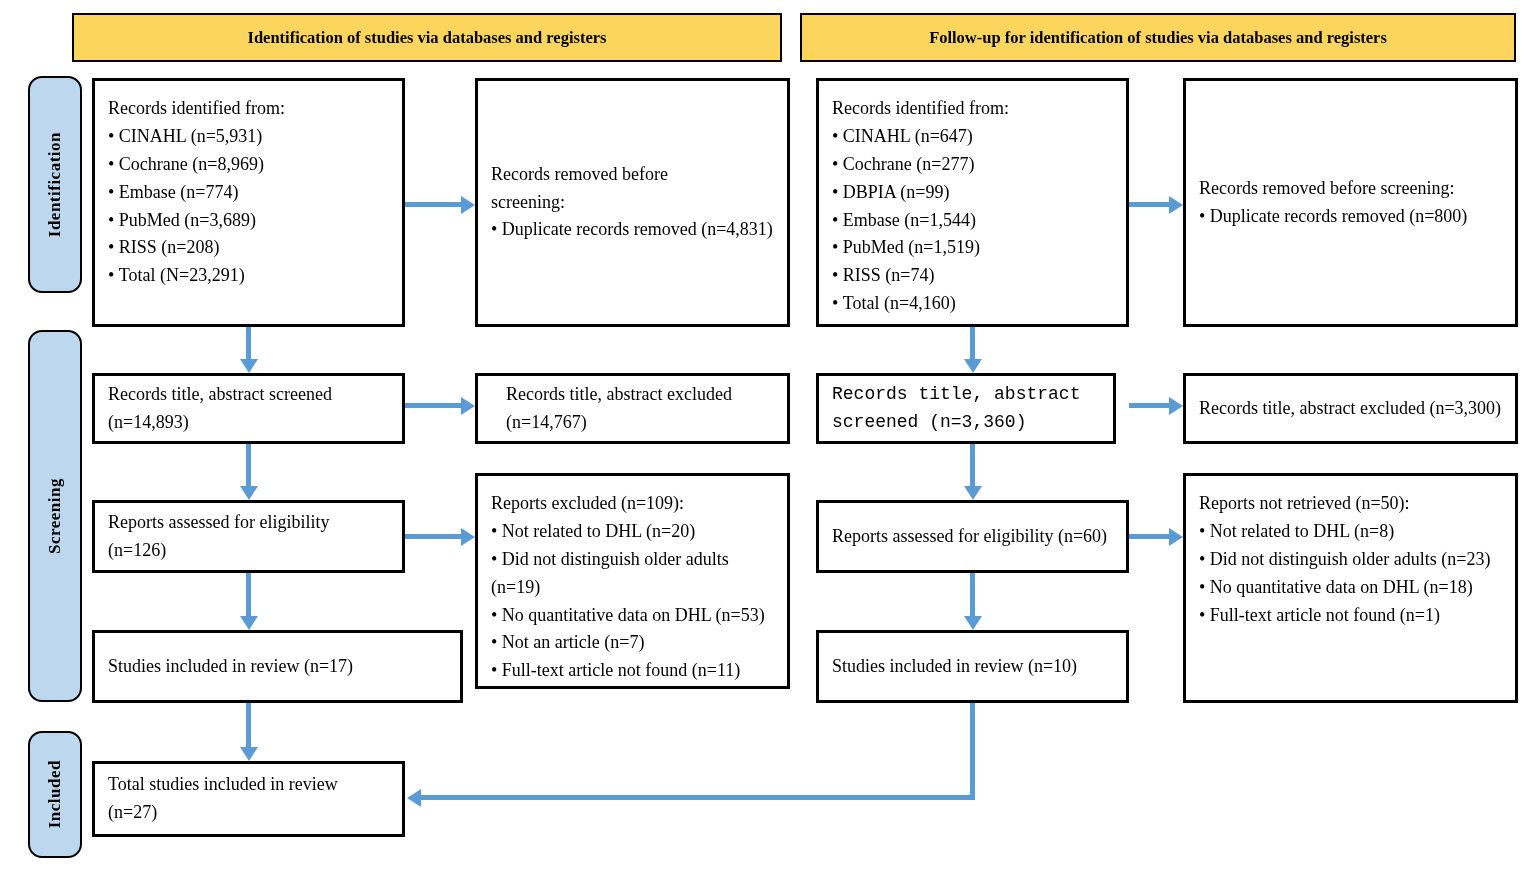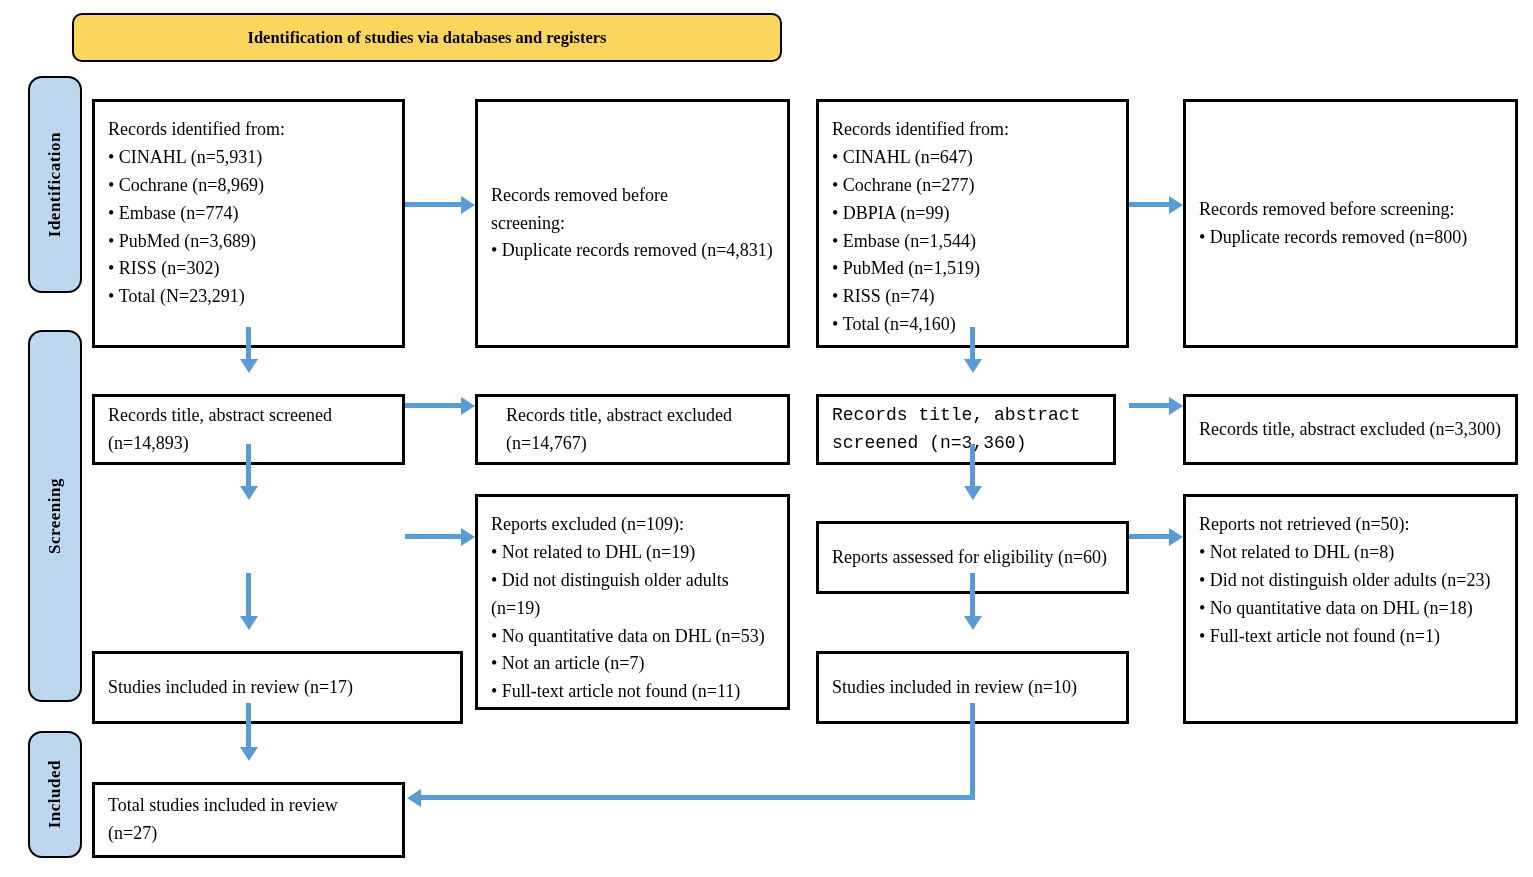--- a/index.html
+++ b/index.html
@@ -9,34 +9,34 @@
     --border:#000000;
     --background:#FFFFFF;
   }
   html,body{margin:0;padding:0;background:#fff;}
   .canvas{
     position:relative;width:1533px;height:877px;background:var(--background);
     font-family:"Liberation Serif","DejaVu Serif",serif;color:#000;overflow:hidden;
   }
   .hdr{
     position:absolute;background:var(--header-fill);border:2.5px solid var(--border);
-    border-radius:10px;display:flex;align-items:center;justify-content:center;
+    border-radius:0;display:flex;align-items:center;justify-content:center;
     font-weight:bold;font-size:16.5px;text-align:center;box-sizing:border-box;padding:0 20px;
   }
   .side{
     position:absolute;background:var(--sidebar-fill);border:2.5px solid var(--border);
     border-radius:14px;display:flex;align-items:center;justify-content:center;box-sizing:border-box;
   }
   .side span{
     writing-mode:vertical-rl;transform:rotate(180deg);
     font-weight:bold;font-size:17px;letter-spacing:.5px;white-space:nowrap;
   }
   .box{
     position:absolute;background:#fff;border:3px solid var(--border);
-    font-size:18px;line-height:1.55;padding:0 13px;box-sizing:border-box;margin-top:21px;
+    font-size:18px;line-height:1.55;padding:0 13px;box-sizing:border-box;
   }
   .box.center{display:flex;flex-direction:column;justify-content:center;}
   .box.top{padding-top:14px;}
   .bullet::before{content:"\2022\00A0";}
   .force-wrap{max-width:252px;}
   .arr,.seg{position:absolute;background:var(--arrow);}
   .arr-r{height:5px;}
   .arr-r::after{content:"";position:absolute;left:100%;top:50%;transform:translateY(-50%);
     border:9px solid transparent;border-right:0;border-left:14px solid var(--arrow);}
   .arr-d{width:5px;}
@@ -45,58 +45,62 @@
   .arr-l{height:5px;}
   .arr-l::after{content:"";position:absolute;right:100%;top:50%;transform:translateY(-50%);
     border:9px solid transparent;border-left:0;border-right:14px solid var(--arrow);}
 </style>
 </head>
 <body>
 
 <div class="canvas">
 
   <div class="hdr" style="left:72px;top:13px;width:710px;height:49px;">Identification of studies via databases and registers</div>
+  <div class="hdr" style="left:800px;top:13px;width:716px;height:49px;">Follow-up for identification of studies via databases and registers</div>
 
   <div class="side" style="left:28px;top:76px;width:54px;height:217px;">
     <span>Identification</span>
   </div>
   <div class="side" style="left:28px;top:330px;width:54px;height:372px;">
     <span>Screening</span>
   </div>
   <div class="side" style="left:28px;top:731px;width:54px;height:127px;">
     <span>Included</span>
   </div>
 
   <div class="box top" style="left:92px;top:78px;width:313px;height:249px;">
     <div>Records identified from:</div>
     <div class="bullet">CINAHL (n=5,931)</div>
     <div class="bullet">Cochrane (n=8,969)</div>
     <div class="bullet">Embase (n=774)</div>
     <div class="bullet">PubMed (n=3,689)</div>
-    <div class="bullet">RISS (n=302)</div>
+    <div class="bullet">RISS (n=208)</div>
     <div class="bullet">Total (N=23,291)</div>
   </div>
 
   <div class="box center" style="left:475px;top:78px;width:315px;height:249px;">
     <div class="force-wrap">Records removed before screening:</div>
     <div class="bullet">Duplicate records removed (n=4,831)</div>
   </div>
 
   <div class="box center" style="left:92px;top:373px;width:313px;height:71px;">
     <div>Records title, abstract screened (n=14,893)</div>
   </div>
 
   <div class="box center" style="left:475px;top:373px;width:315px;height:71px;padding-left:28px;">
     <div>Records title, abstract excluded (n=14,767)</div>
   </div>
 
+  <div class="box center" style="left:92px;top:500px;width:313px;height:73px;">
+    <div>Reports assessed for eligibility (n=126)</div>
+  </div>
 
   <div class="box top" style="left:475px;top:473px;width:315px;height:216px;">
     <div>Reports excluded (n=109):</div>
-    <div class="bullet">Not related to DHL (n=19)</div>
+    <div class="bullet">Not related to DHL (n=20)</div>
     <div class="bullet">Did not distinguish older adults (n=19)</div>
     <div class="bullet">No quantitative data on DHL (n=53)</div>
     <div class="bullet">Not an article (n=7)</div>
     <div class="bullet">Full-text article not found (n=11)</div>
   </div>
 
   <div class="box center" style="left:92px;top:630px;width:371px;height:73px;">
     <div>Studies included in review (n=17)</div>
   </div>
 

